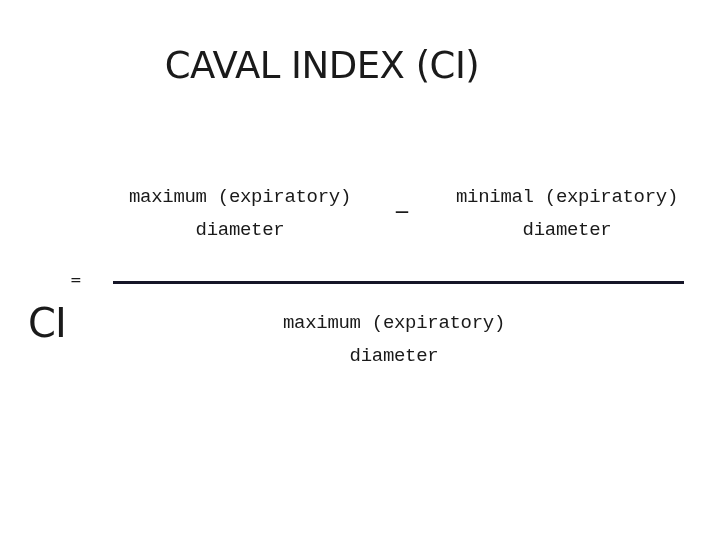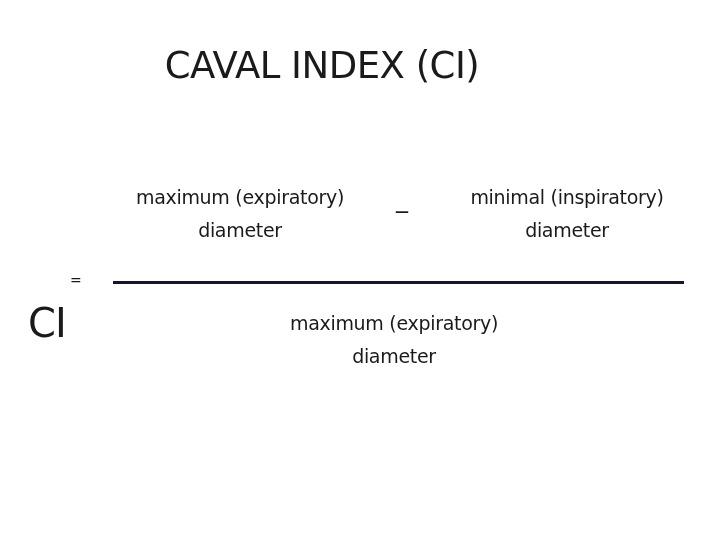--- a/index.html
+++ b/index.html
@@ -7,21 +7,21 @@
       width: 720px; height: 540px; background: #ffffff; position: relative; overflow: hidden;
       font-family: "DejaVu Sans", "Liberation Sans", sans-serif; color: #1a1a1a;
     }
     .title {
       position: absolute; left: 0; width: 644px; top: 44px; text-align: center;
       font-size: 37px; letter-spacing: -0.5px; font-weight: normal;
     }
     .term {
       position: absolute; text-align: center; font-size: 19px; line-height: 33px; letter-spacing: -0.3px;
     }
-    .term span { display: block; }
+    .term span { display: block; font-family: Liberation Mono, monospace; }
     #num-left { left: 108px; width: 264px; top: 181px; }
     #num-right { left: 440px; width: 254px; top: 181px; }
     #minus { position: absolute; left: 396px; top: 185px; font-size: 24px; }
     #den { left: 260px; width: 268px; top: 307px; }
     #ci { position: absolute; left: 28px; top: 258px; font-size: 40px; letter-spacing: -1px; margin-top: 42px; }
     #eq { position: absolute; left: 70px; top: 272px; font-size: 14px; }
     #line { position: absolute; left: 113px; top: 281px; width: 571px; height: 3px; background: #161628; }
   </style>
 </head>
 <body>
@@ -29,21 +29,21 @@
 <div class="title">CAVAL INDEX (CI)</div>
 
 <div id="num-left" class="term">
   <span>maximum (expiratory)</span>
   <span>diameter</span>
 </div>
 
 <div id="minus">_</div>
 
 <div id="num-right" class="term">
-  <span>minimal (inspiratory)</span>
+  <span>minimal (expiratory)</span>
   <span>diameter</span>
 </div>
 
 <div id="ci">CI</div>
 <div id="eq">=</div>
 <div id="line"></div>
 
 <div id="den" class="term">
   <span>maximum (expiratory)</span>
   <span>diameter</span>

